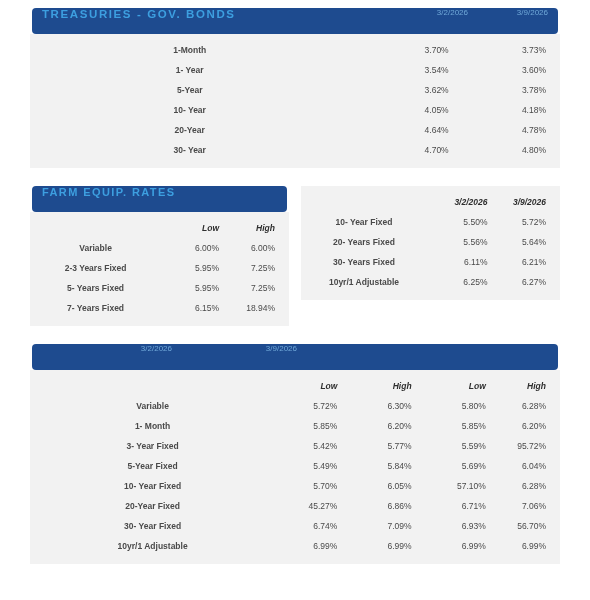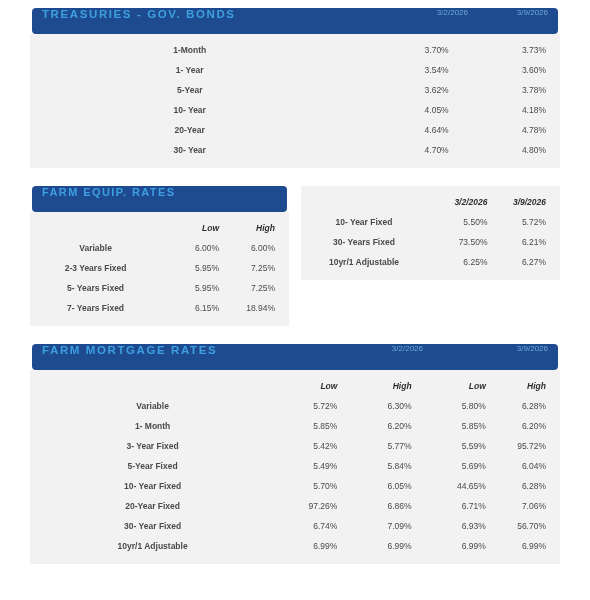--- a/index.html
+++ b/index.html
@@ -210,39 +210,43 @@
               <th class="num pad-r">3/9/2026</th>
             </tr>
           </thead>
           <tbody>
             <tr>
               <td class="lbl">10- Year Fixed</td>
               <td class="num">5.50%</td>
               <td class="num pad-r">5.72%</td>
             </tr>
             <tr>
+              <td class="lbl">20- Years Fixed</td>
+              <td class="num">5.56%</td>
+              <td class="num pad-r">5.64%</td>
+            </tr>
+            <tr>
               <td class="lbl">30- Years Fixed</td>
-              <td class="num">73.50%</td>
+              <td class="num">6.11%</td>
               <td class="num pad-r">6.21%</td>
             </tr>
             <tr>
               <td class="lbl">10yr/1 Adjustable</td>
               <td class="num">6.25%</td>
               <td class="num pad-r">6.27%</td>
             </tr>
           </tbody>
         </table>
       </div>
     </div>
 
   </div>
 
   <div class="section">
     <div class="bar">
-      <div class="bar-title">FARM MORTGAGE RATES</div>
       <div class="bar-date" style="width:130px;">3/2/2026</div>
       <div class="bar-date" style="width:125px;">3/9/2026</div>
     </div>
     <div class="panel">
       <table class="rates">
         <colgroup>
             <col style="width:44%">
             <col style="width:14%">
             <col style="width:14%">
             <col style="width:14%">
@@ -283,26 +287,26 @@
             <td class="lbl">5-Year Fixed</td>
             <td class="num">5.49%</td>
             <td class="num">5.84%</td>
             <td class="num">5.69%</td>
             <td class="num pad-r">6.04%</td>
           </tr>
           <tr>
             <td class="lbl">10- Year Fixed</td>
             <td class="num">5.70%</td>
             <td class="num">6.05%</td>
-            <td class="num">44.65%</td>
+            <td class="num">57.10%</td>
             <td class="num pad-r">6.28%</td>
           </tr>
           <tr>
             <td class="lbl">20-Year Fixed</td>
-            <td class="num">97.26%</td>
+            <td class="num">45.27%</td>
             <td class="num">6.86%</td>
             <td class="num">6.71%</td>
             <td class="num pad-r">7.06%</td>
           </tr>
           <tr>
             <td class="lbl">30- Year Fixed</td>
             <td class="num">6.74%</td>
             <td class="num">7.09%</td>
             <td class="num">6.93%</td>
             <td class="num pad-r">56.70%</td>

